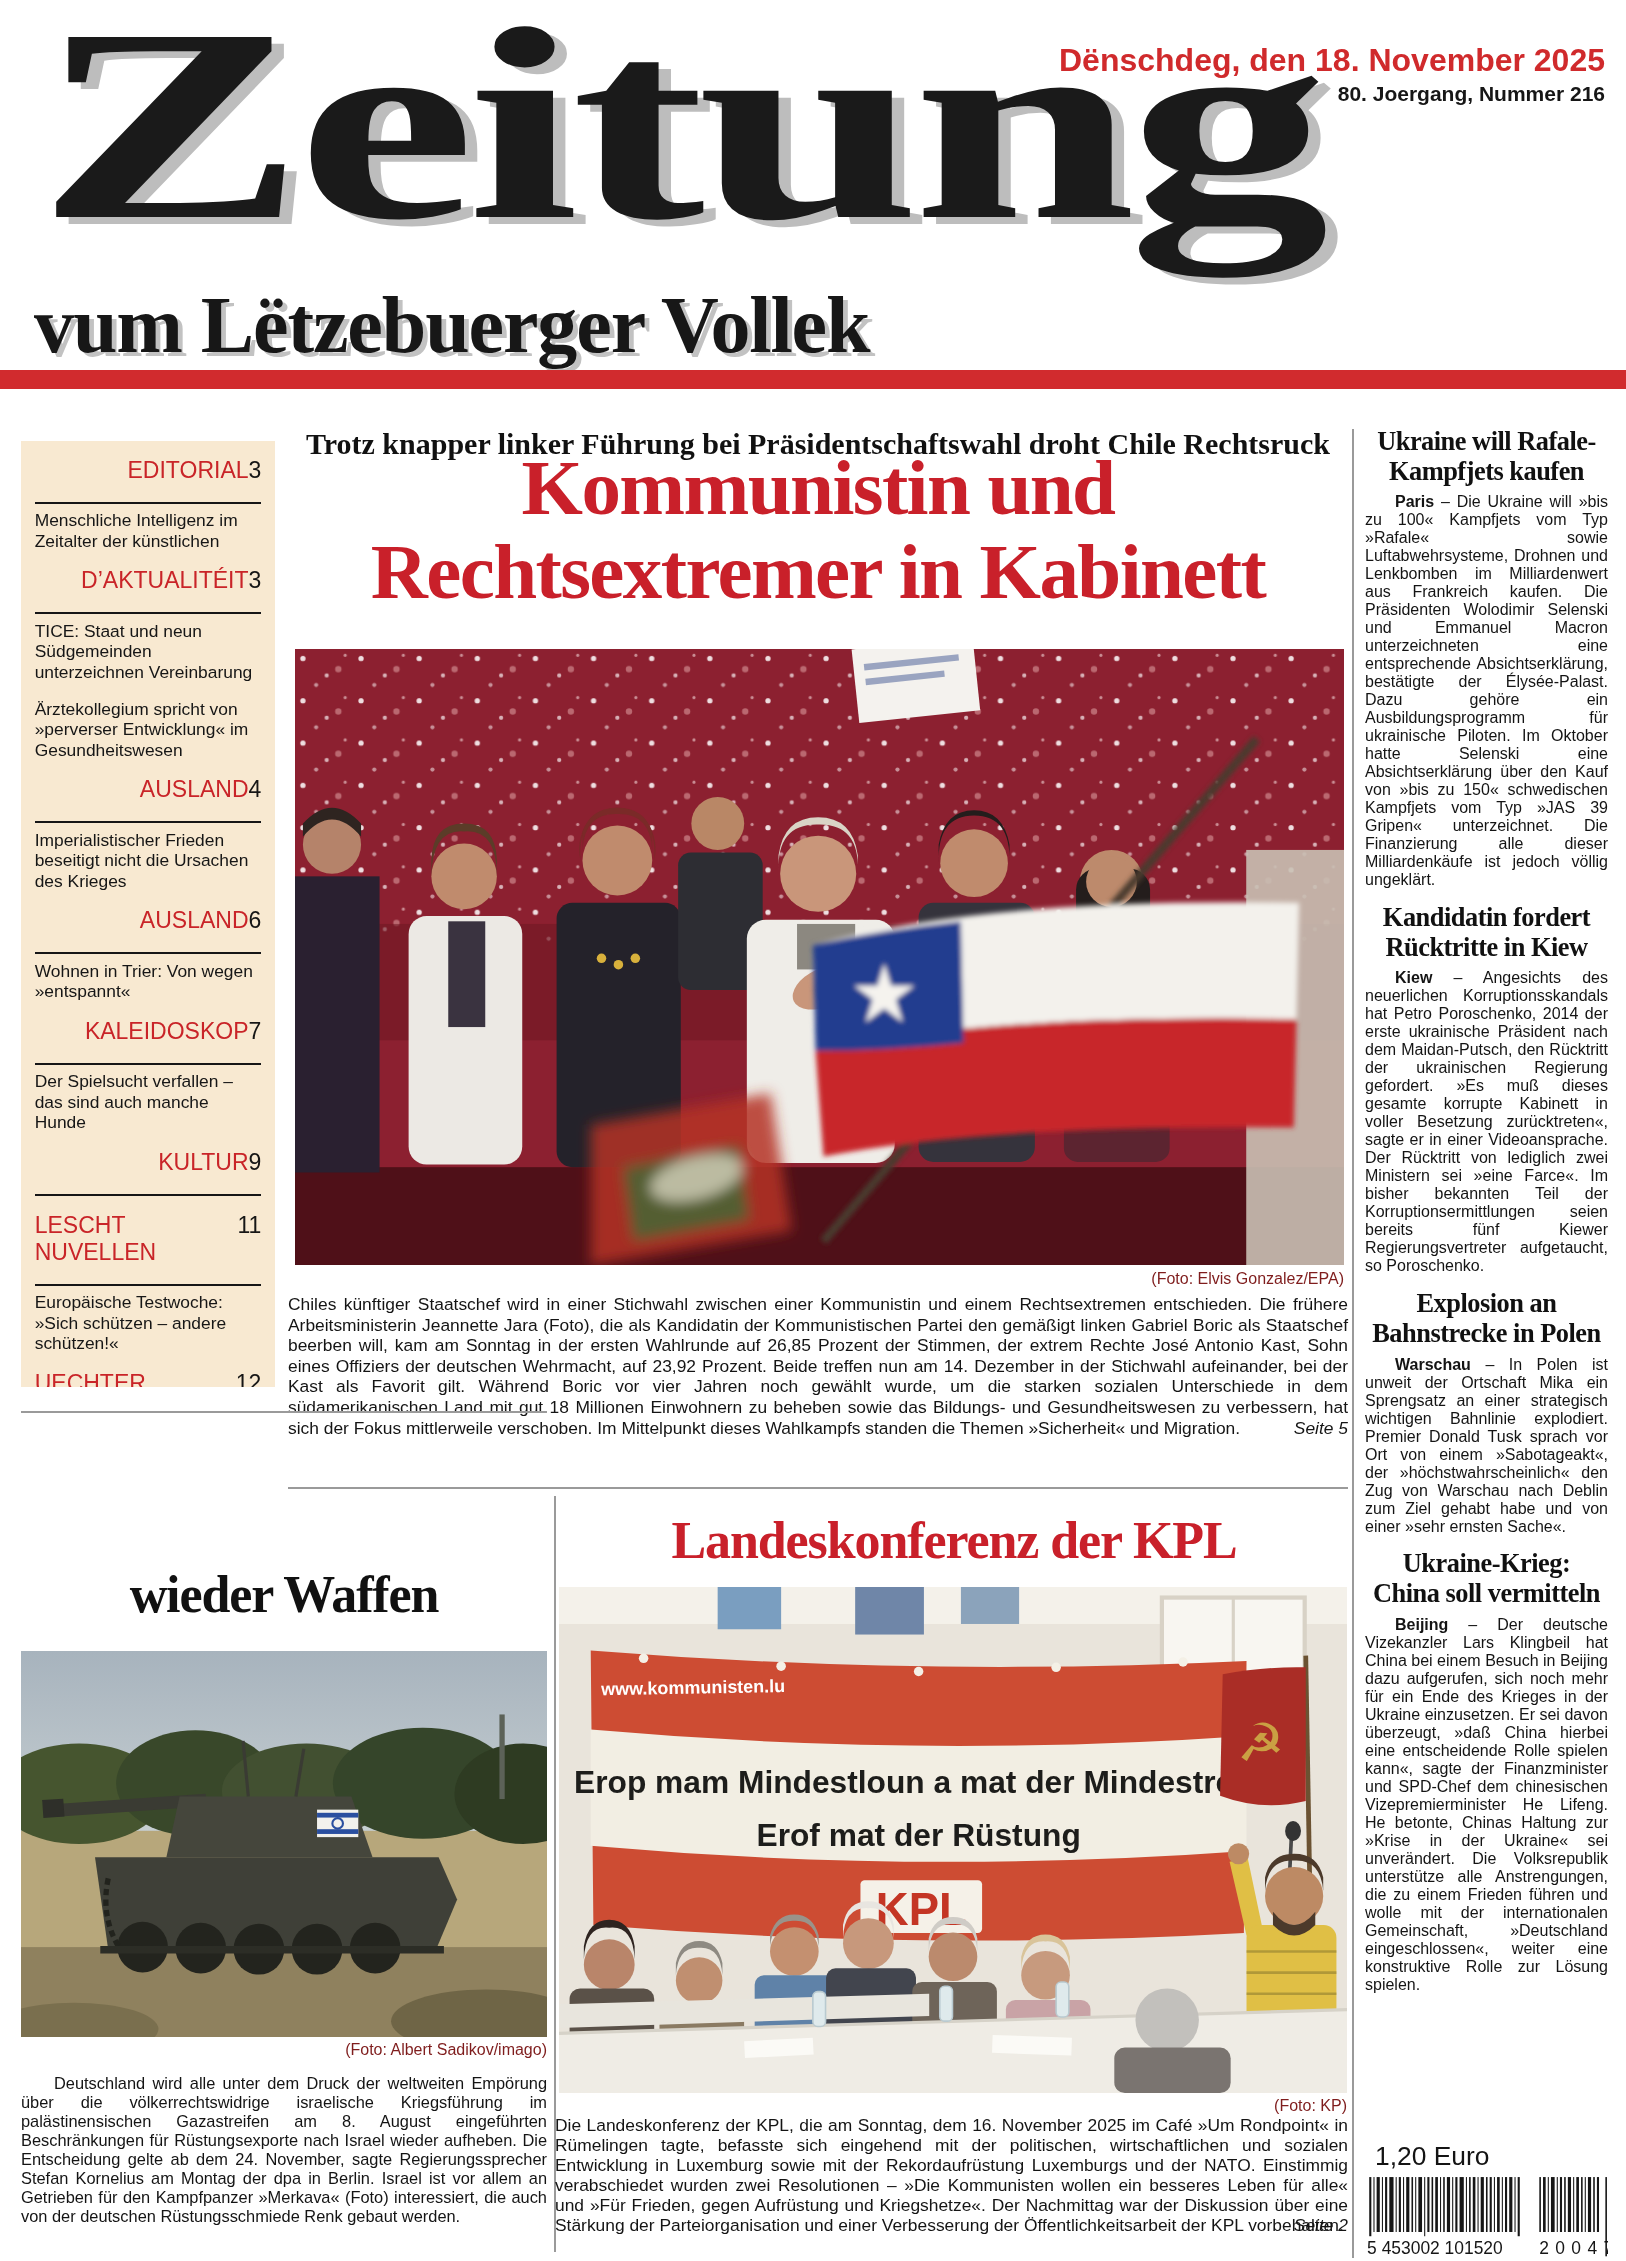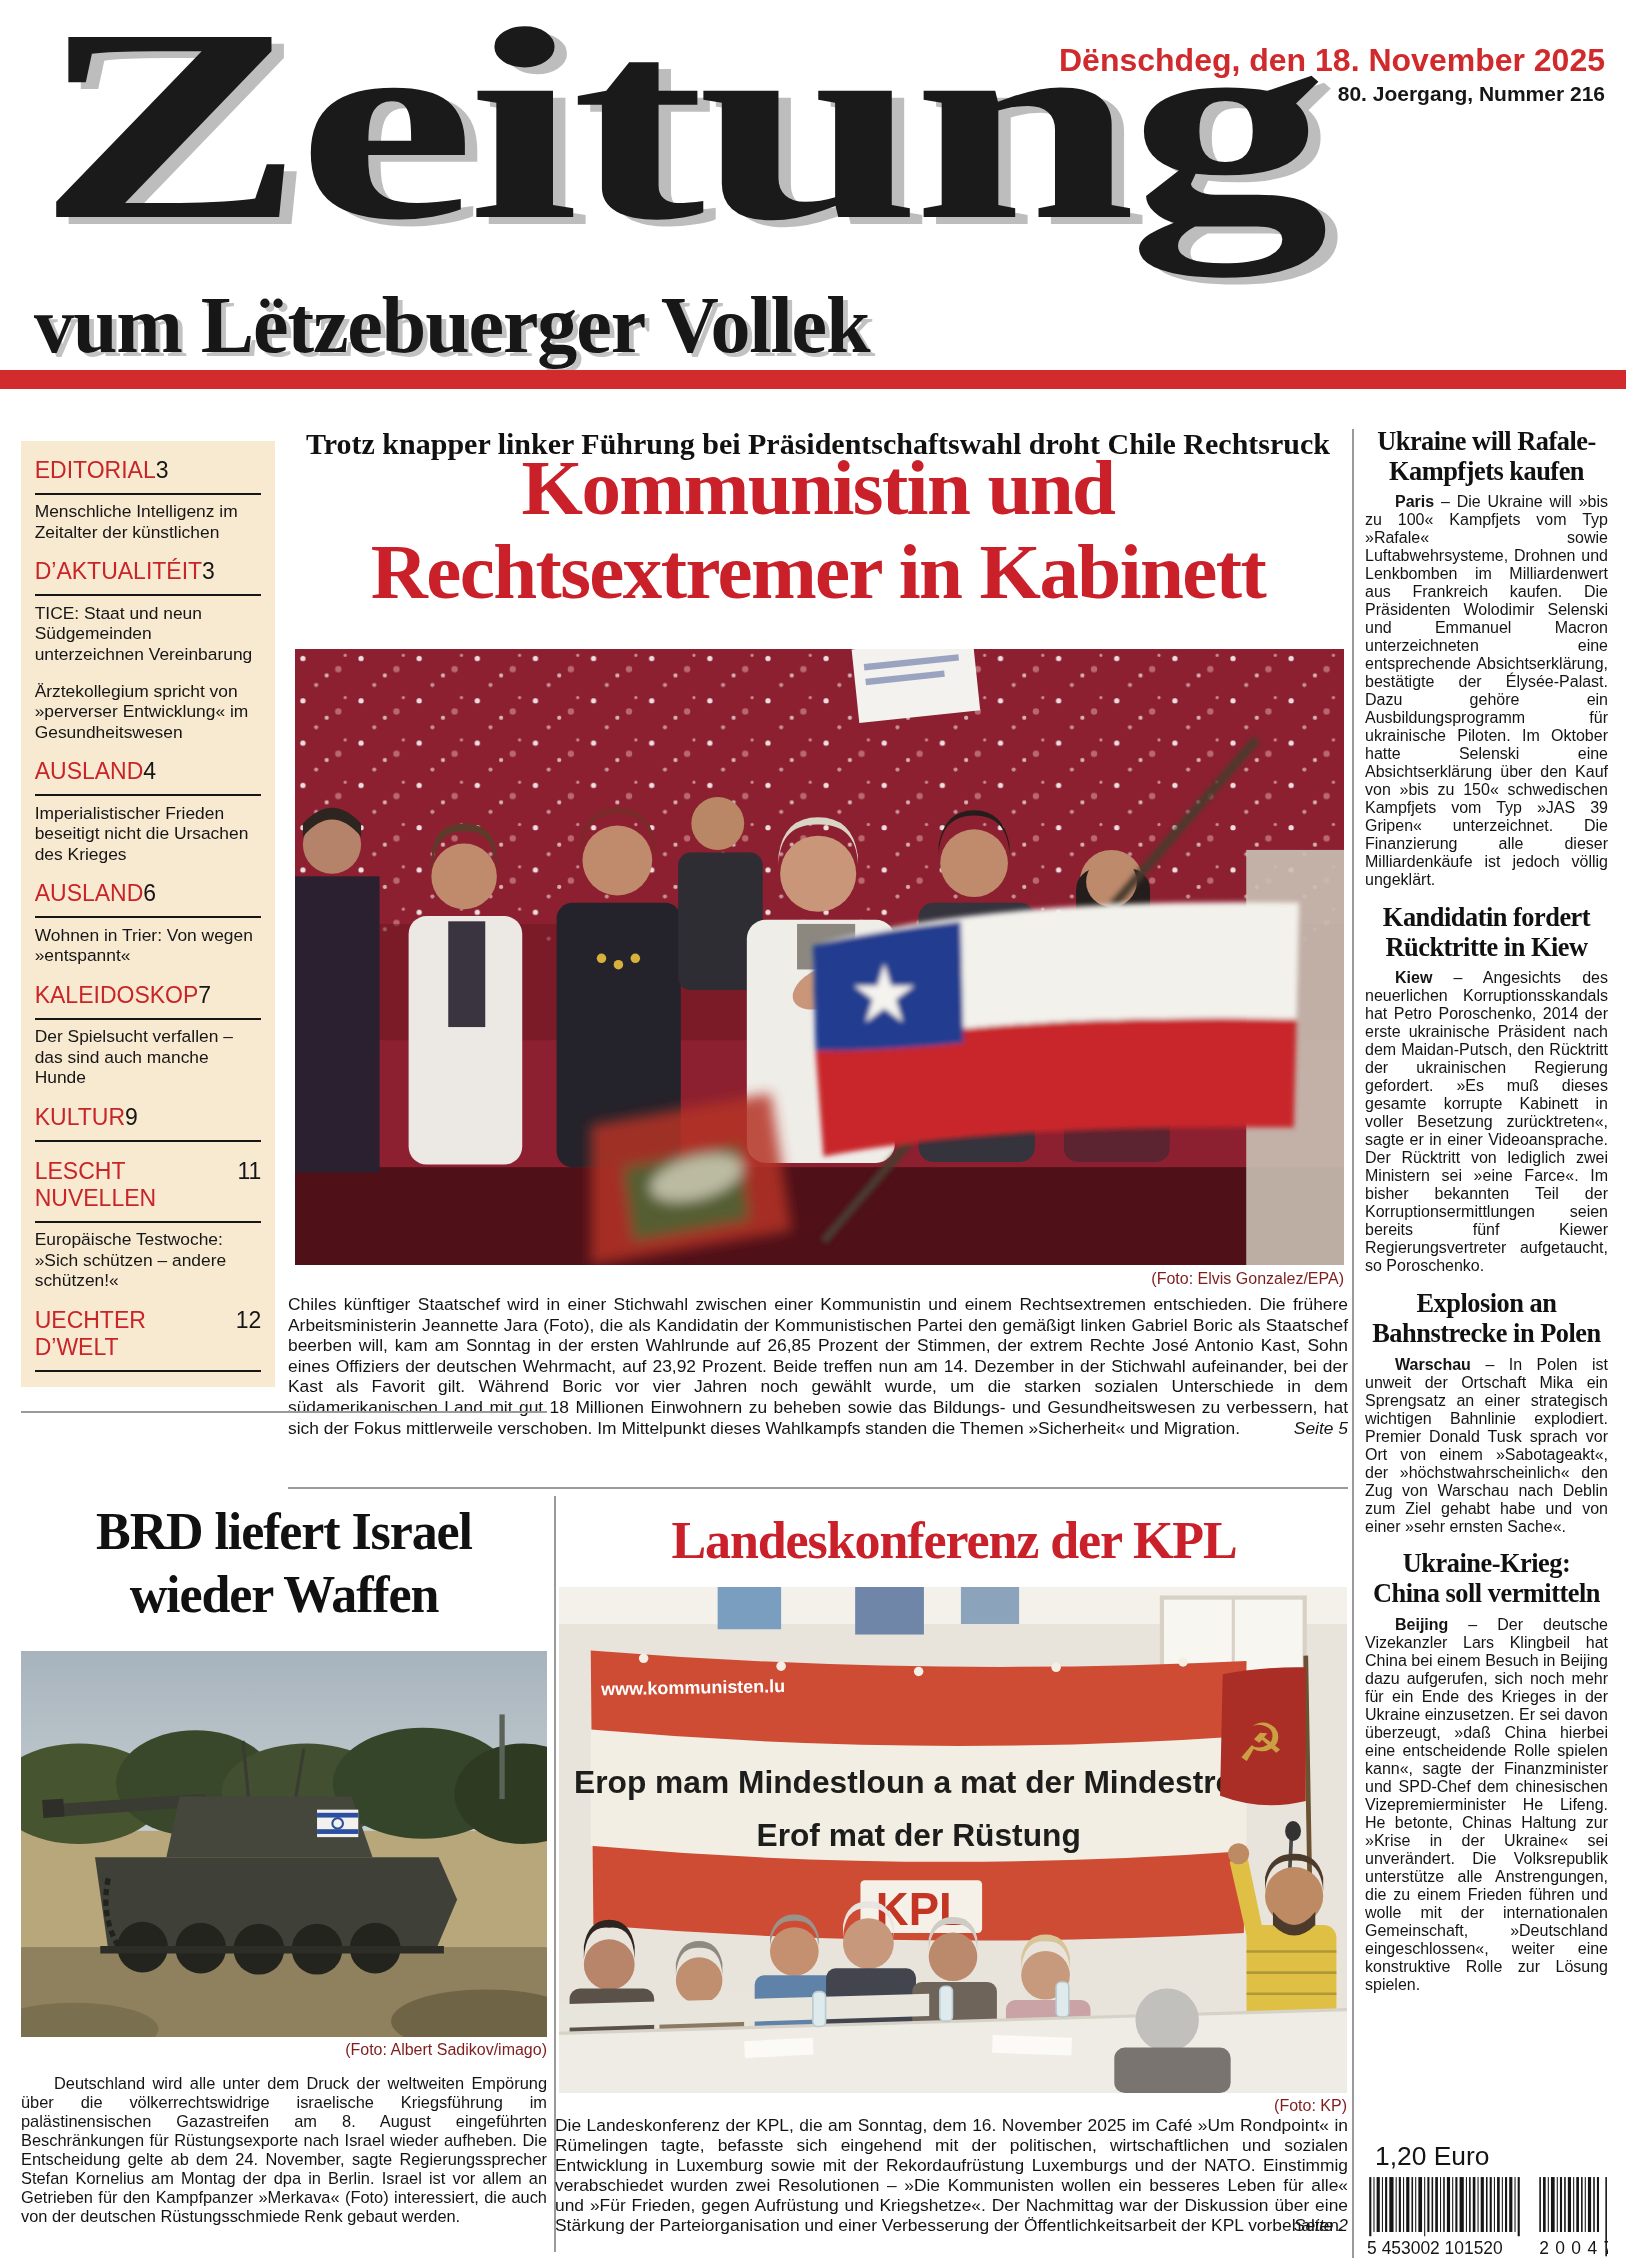--- a/index.html
+++ b/index.html
@@ -14,22 +14,22 @@
             font-size:275px;line-height:275px;letter-spacing:-5.3px;color:#1a1a1a;
             transform:scaleX(1.46);transform-origin:left top;text-shadow:8.5px 6.9px 0 #bdbdbd;white-space:nowrap;}
   .subtitle{position:absolute;top:285px;left:34px;font-family:"Liberation Serif",serif;font-weight:bold;
             font-size:80px;line-height:80px;letter-spacing:-1.1px;color:#171717;text-shadow:4.8px 4.2px 0 #c2c2c2;white-space:nowrap;}
   .red-bar{position:absolute;top:370px;left:0;width:1626px;height:19px;background:#d12b2e;}
 
   
   .sidebar{position:absolute;top:441px;left:21px;width:254px;height:946px;background:#f8e9d1;
            box-sizing:border-box;padding:16px 13.7px;overflow:hidden;}
   .sb-sec{margin-bottom:16px;}
-  .sb-head{display:flex;justify-content:flex-start;align-items:baseline;
-           border-bottom:2.1px solid #161616;padding-bottom:9px;margin-bottom:6.3px;}
+  .sb-head{display:flex;justify-content:flex-end;align-items:baseline;
+           border-bottom:2.1px solid #161616;padding-bottom:18px;margin-bottom:6.3px;}
   .sb-cat{font-size:23px;color:#c92428;letter-spacing:0;}
   .sb-page{font-size:23px;color:#161616;}
   .sb-item{font-size:17.4px;line-height:20.6px;color:#161616;}
   .sb-item + .sb-item{margin-top:16px;}
 
   
   .overline{position:absolute;top:427px;left:288px;width:1060px;text-align:center;
             font-family:"Liberation Serif",serif;font-weight:bold;font-size:30px;color:#111;}
   .main-headline{position:absolute;top:446px;left:288px;width:1060px;text-align:center;
                  font-family:"Liberation Serif",serif;font-weight:bold;font-size:79px;line-height:84px;
@@ -241,21 +241,21 @@
     <span>Chiles künftiger Staatschef wird in einer Stichwahl zwischen einer Kommunistin und einem Rechtsextremen entschieden. Die frühere Arbeitsministerin Jeannette Jara (Foto), die als Kandidatin der Kommunistischen Partei den gemäßigt linken Gabriel Boric als Staatschef beerben will, kam am Sonntag in der ersten Wahlrunde auf 26,85 Prozent der Stimmen, der extrem Rechte José Antonio Kast, Sohn eines Offiziers der deutschen Wehrmacht, auf 23,92 Prozent. Beide treffen nun am 14. Dezember in der Stichwahl aufeinander, bei der Kast als Favorit gilt. Während Boric vor vier Jahren noch gewählt wurde, um die starken sozialen Unterschiede in dem südamerikanischen Land mit gut 18 Millionen Einwohnern zu beheben sowie das Bildungs- und Gesundheitswesen zu verbessern, hat sich der Fokus mittlerweile verschoben. Im Mittelpunkt dieses Wahlkampfs standen die Themen »Sicherheit« und Migration.</span>
     <span class="pageref">Seite 5</span>
   </div>
 
   <div class="hline" style="top:1487px;left:288px;width:1060px;"></div>
   <div class="hline" style="top:1411px;left:21px;width:526px;"></div>
   <div class="vline" style="top:1496px;left:554px;height:756px;"></div>
   <div class="vline" style="top:429px;left:1352px;height:1829px;"></div>
 
   <div class="brd-headline">
-    <span>BRD liefert Israel</span><br>
+    <br>
     <span>wieder Waffen</span>
   </div>
   <div class="brd-photo">
     <svg width="100%" height="100%" viewBox="0 0 995 730" preserveAspectRatio="none">
       <defs>
         <linearGradient id="sky" x1="0" y1="0" x2="0" y2="1">
           <stop offset="0" stop-color="#a7b3bd"></stop>
             <stop offset="1" stop-color="#c8d0d3"></stop>
         </linearGradient>
       </defs>

